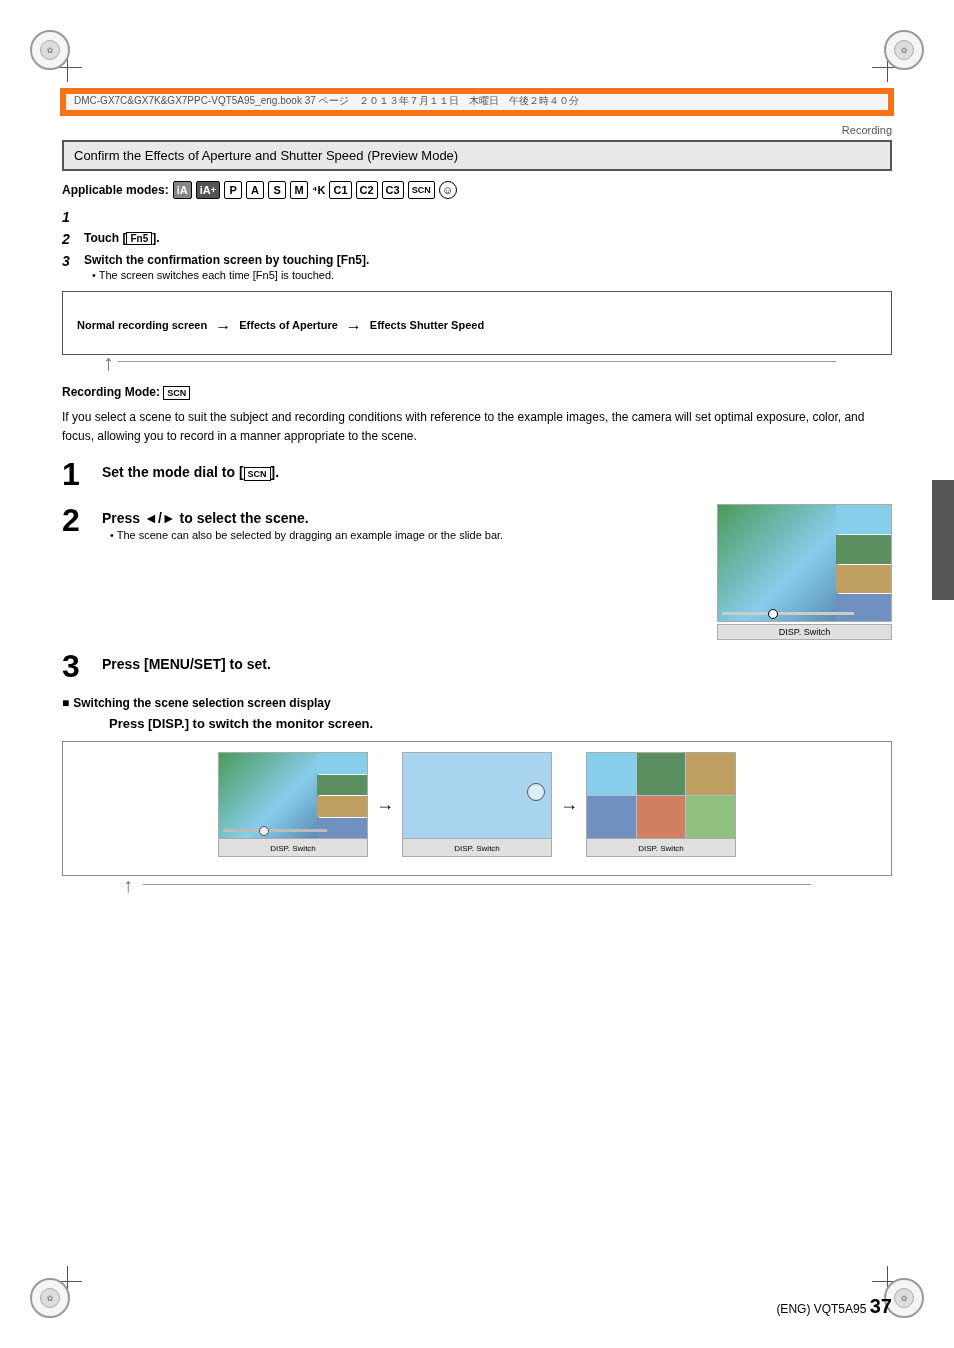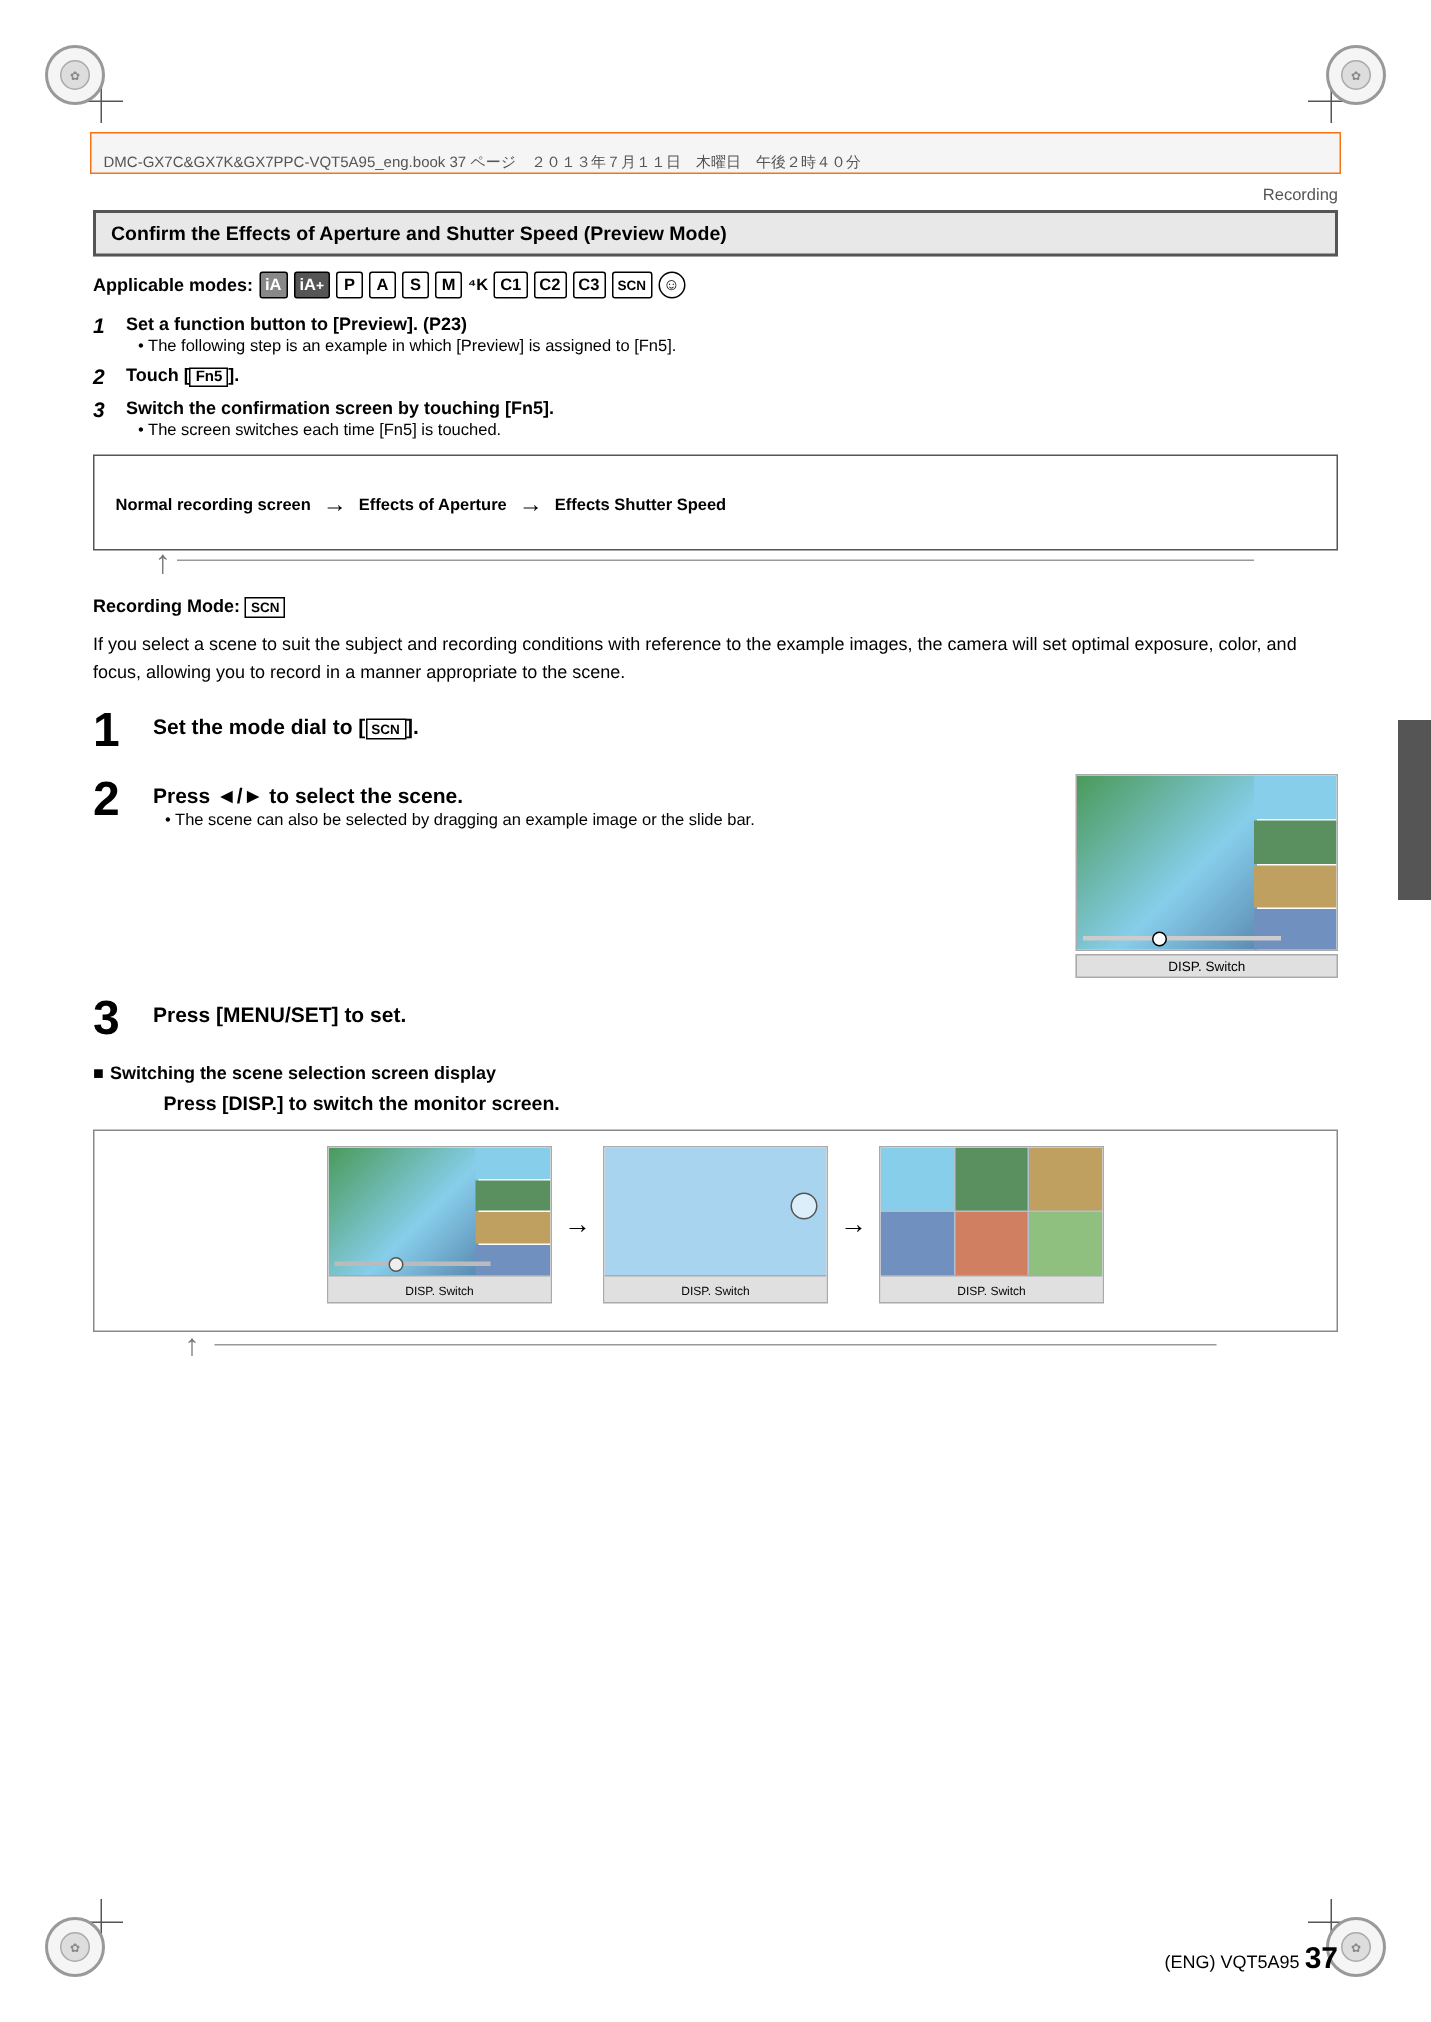--- a/index.html
+++ b/index.html
@@ -14,24 +14,24 @@
       overflow-x: hidden;
     }
 
     
     .header-bar {
       position: absolute;
       top: 88px;
       left: 60px;
       right: 60px;
       height: 28px;
-      border: 1px solid #f97316;
+      border: 6px solid #f97316;
       background: #f5f5f5;
       display: flex;
-      align-items: flex-end;
+      align-items: flex-start;
       padding: 0 8px;
       font-size: 10px;
       color: #555;
     }
 
     
     .recording-label-top {
       position: absolute;
       top: 124px;
       right: 62px;
@@ -61,21 +61,21 @@
 
     
     .section-box {
       border: 2px solid #555;
       padding: 6px 10px;
       margin-bottom: 10px;
       background: #e8e8e8;
     }
     .section-box-title {
       font-size: 13px;
-      font-weight: bold;
+      font-weight: normal;
       color: #000;
     }
 
     
     .applicable-modes {
       margin: 8px 0 10px 0;
       font-size: 12px;
       font-weight: bold;
       display: flex;
       align-items: center;
@@ -471,24 +471,20 @@
       <span class="mode-badge white">C1</span>
       <span class="mode-badge white">C2</span>
       <span class="mode-badge white">C3</span>
       <span class="mode-badge white" style="font-size:9px;">SCN</span>
       <span class="mode-badge circle" style="font-size:11px;">☺</span>
     </div>
 
     <ol class="step-list">
       <li class="step-item">
         <span class="step-num">1</span>
-        <div class="step-content">
-          <div class="main-text">Set a function button to [Preview]. (P23)</div>
-          <div class="sub-text">The following step is an example in which [Preview] is assigned to [Fn5].</div>
-        </div>
       </li>
       <li class="step-item">
         <span class="step-num">2</span>
         <div class="step-content">
           <div class="main-text">Touch [<span class="fn5-icon">Fn5</span>].</div>
         </div>
       </li>
       <li class="step-item">
         <span class="step-num">3</span>
         <div class="step-content">

